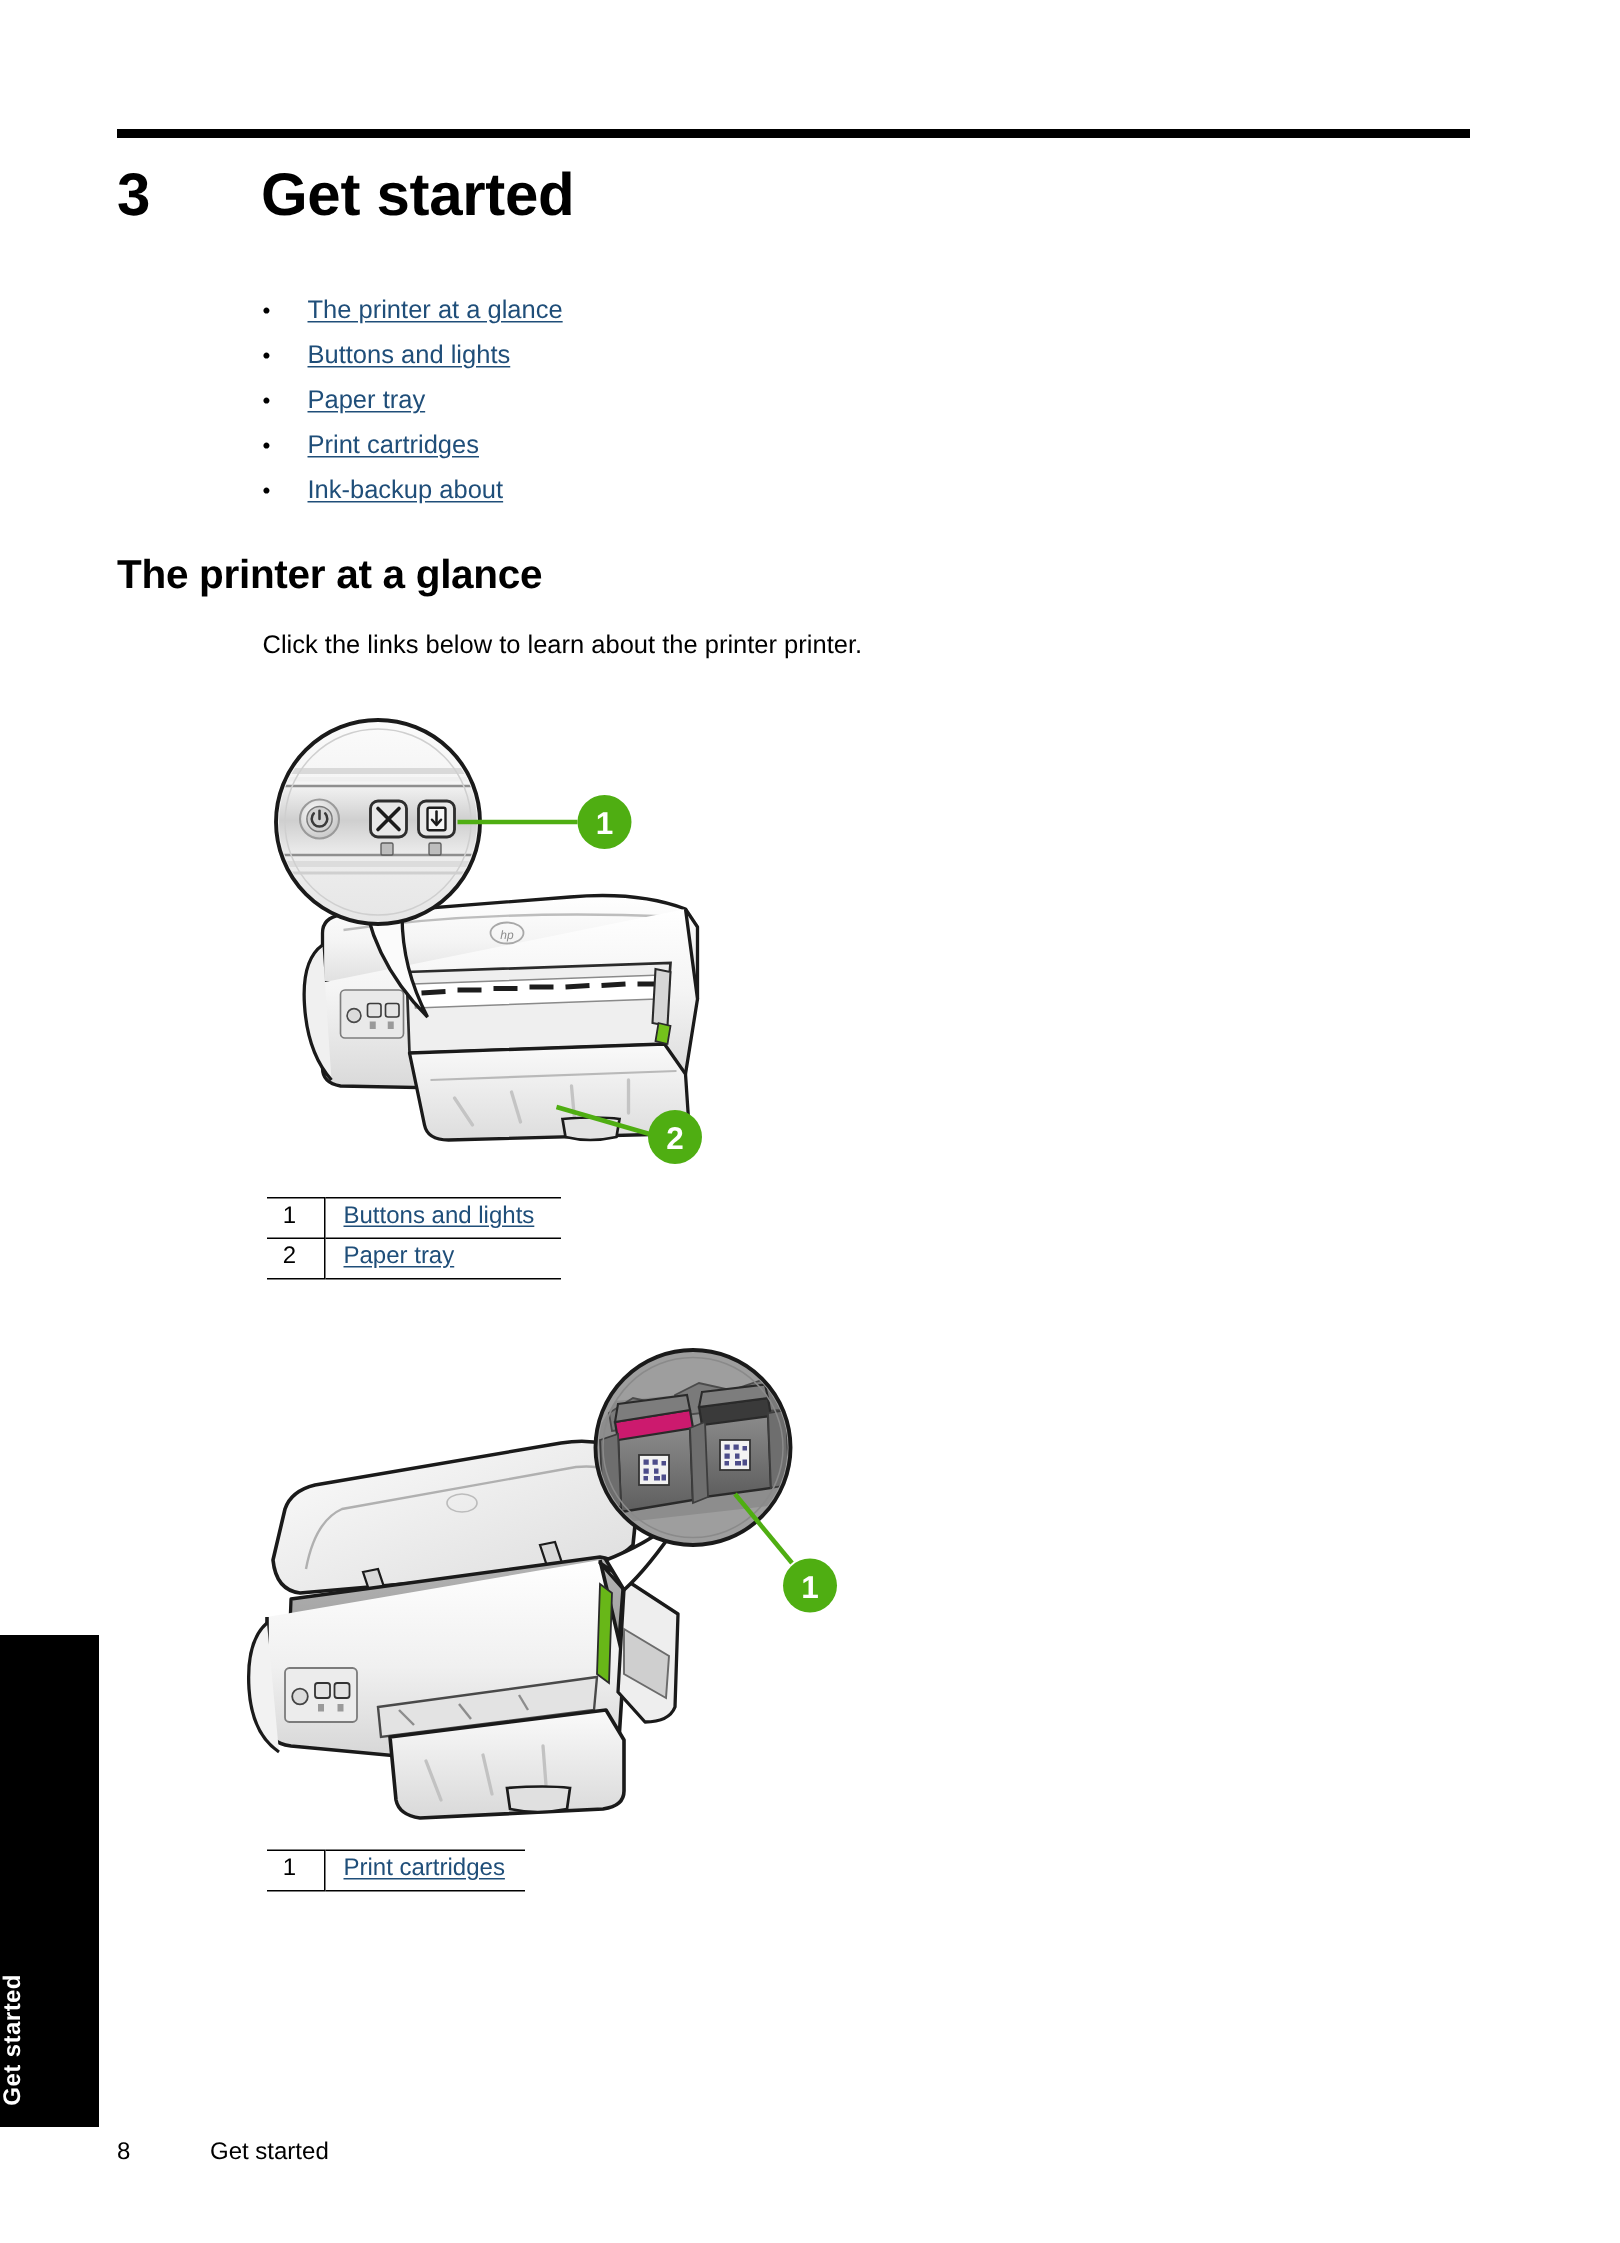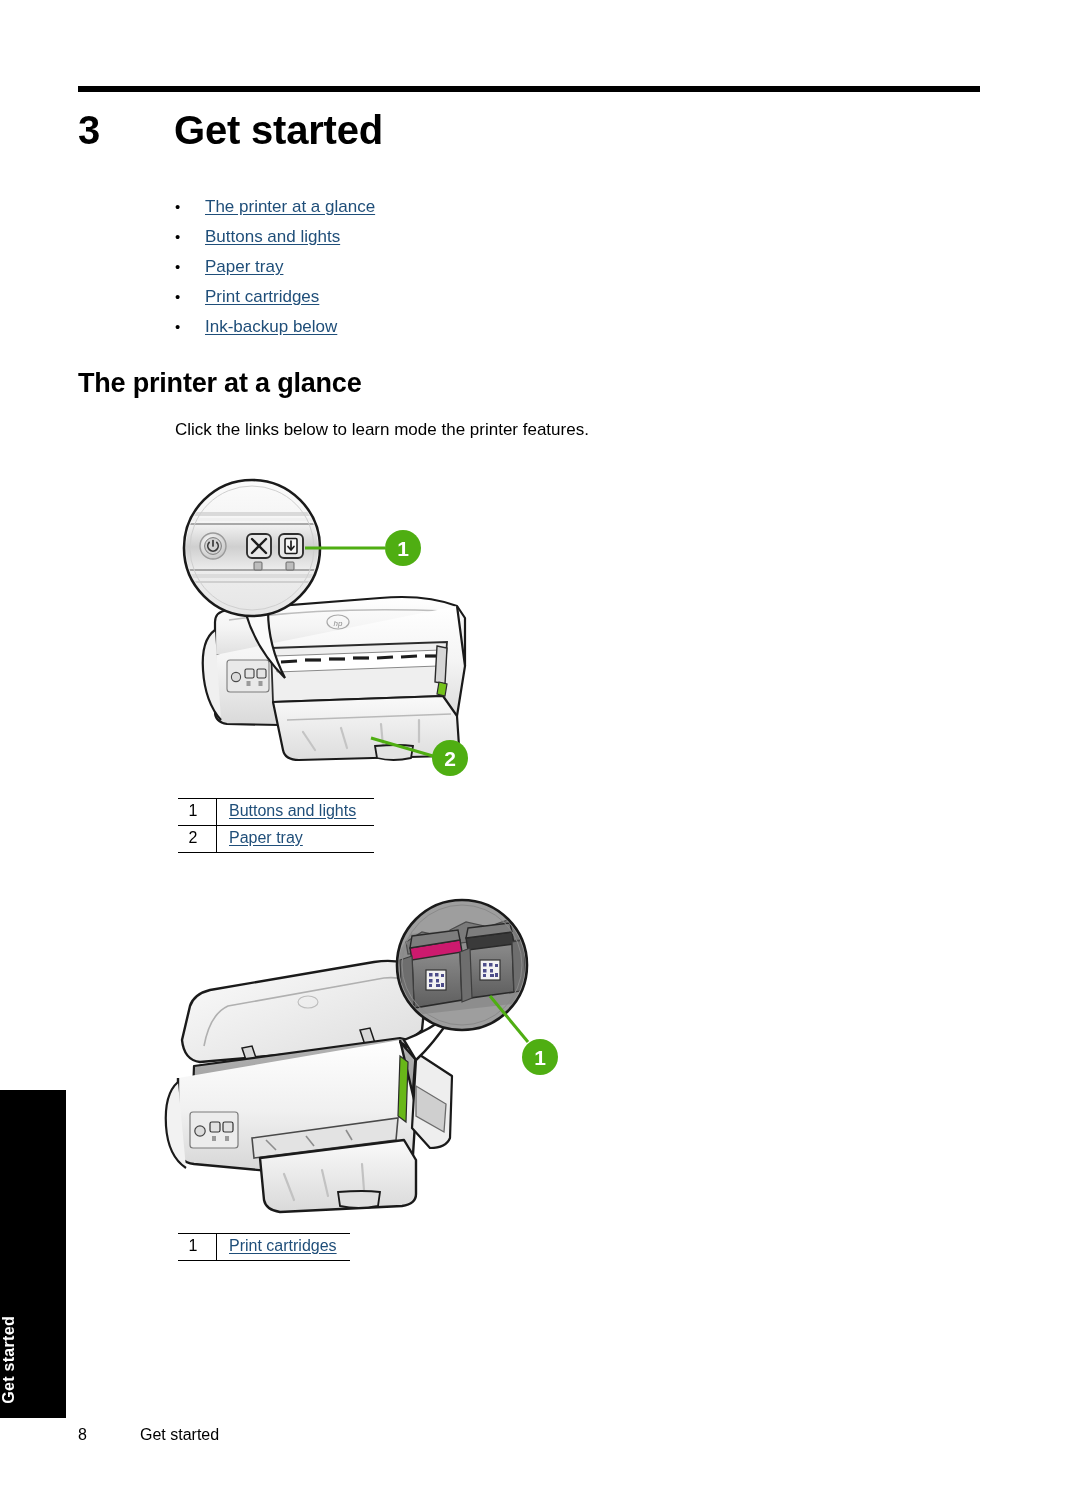--- a/index.html
+++ b/index.html
@@ -198,26 +198,26 @@
   <div class="toc-item">
     <span class="toc-bullet">•</span>
     <span class="toc-link">Paper tray</span>
   </div>
   <div class="toc-item">
     <span class="toc-bullet">•</span>
     <span class="toc-link">Print cartridges</span>
   </div>
   <div class="toc-item">
     <span class="toc-bullet">•</span>
-    <span class="toc-link">Ink-backup below</span>
+    <span class="toc-link">Ink-backup about</span>
   </div>
 </div>
 
 <div class="section-heading">The printer at a glance</div>
-<div class="section-intro">Click the links below to learn mode the printer features.</div>
+<div class="section-intro">Click the links below to learn about the printer printer.</div>
 
 <div class="figure" style="left:175px; top:470px; width:330px; height:320px;">
   <svg width="330" height="320" viewBox="0 0 330 320">
     <defs>
       <linearGradient id="bodyG" x1="0" y1="0" x2="0" y2="1">
         <stop offset="0" stop-color="#ffffff"></stop>
         <stop offset="0.45" stop-color="#f4f4f4"></stop>
         <stop offset="1" stop-color="#d8d8d8"></stop>
       </linearGradient>
       <linearGradient id="panelG" x1="0" y1="0" x2="0" y2="1">

